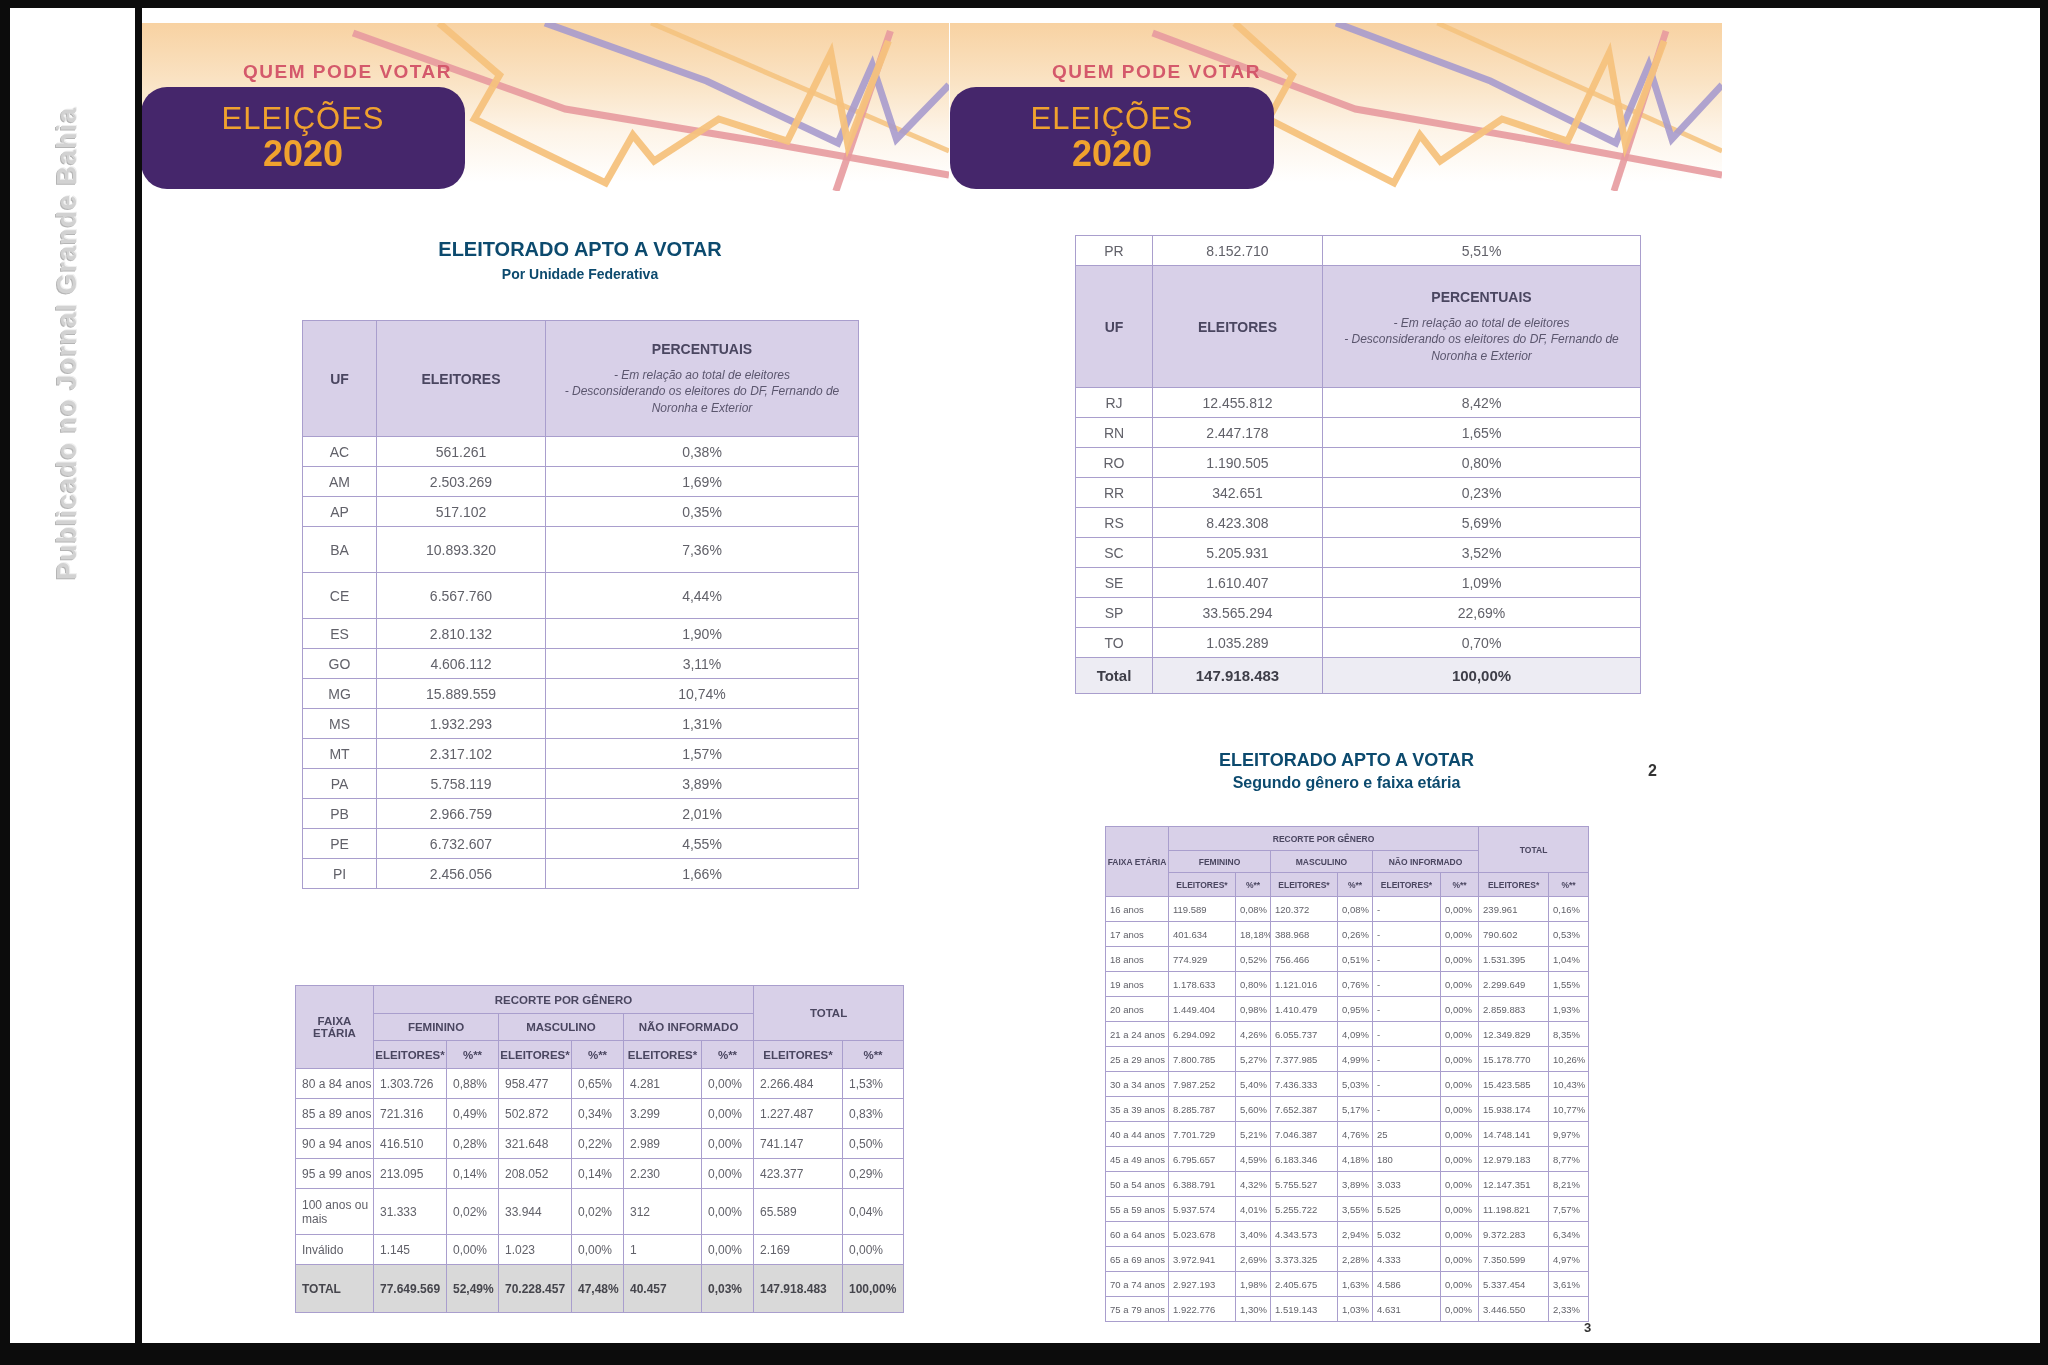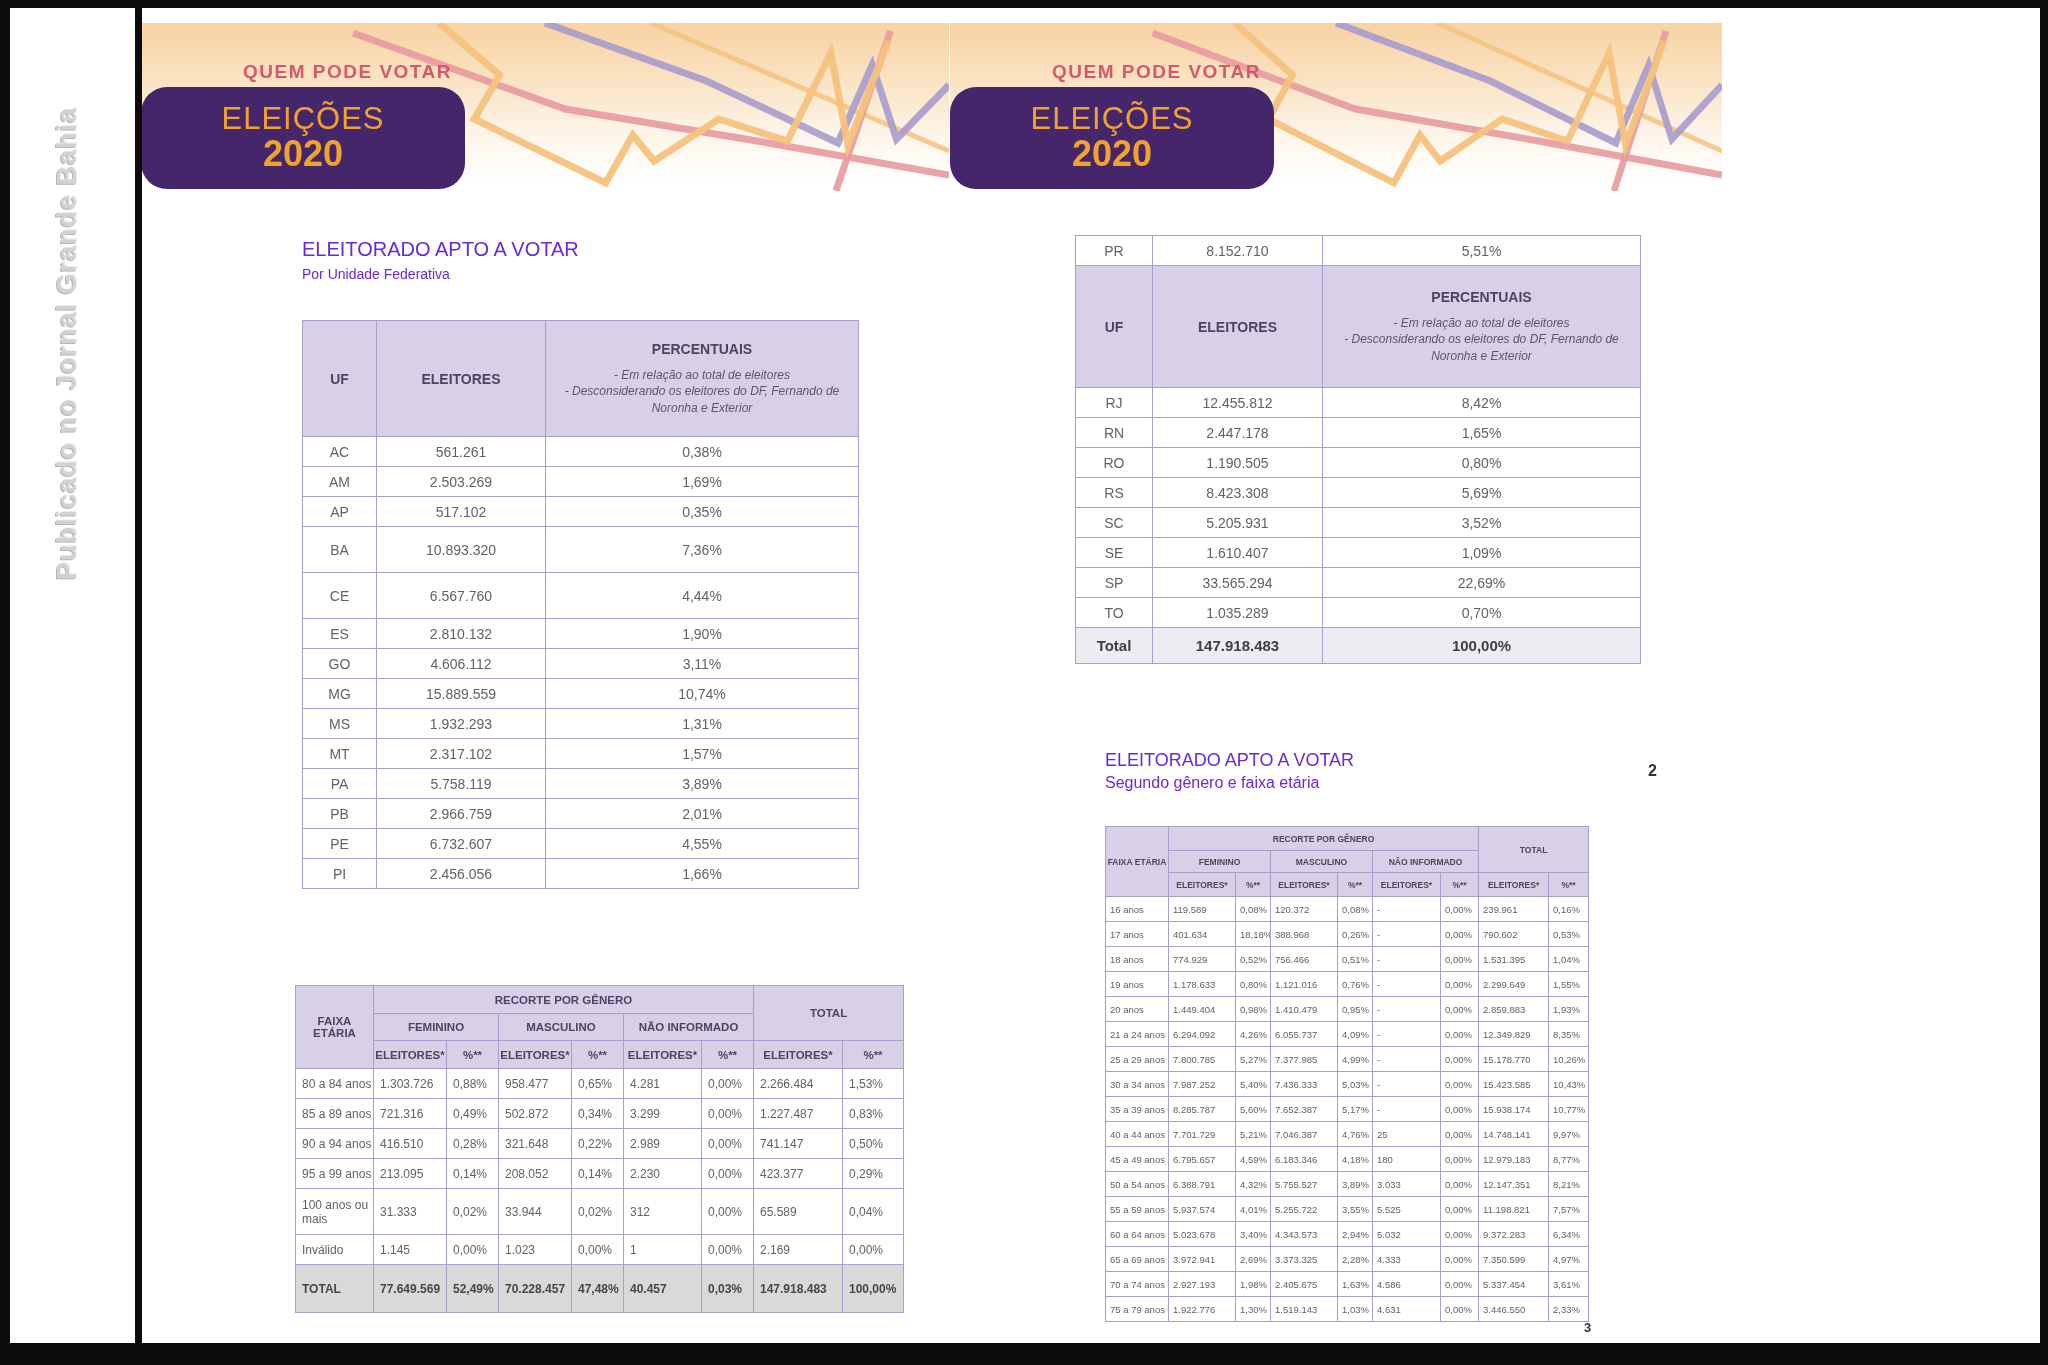--- a/index.html
+++ b/index.html
@@ -18,21 +18,21 @@
   .header-1{left:131px;width:808px}
   .header-2{left:940px;width:772px}
   .deco{position:absolute;left:0;top:0;width:100%;height:100%}
   .eyebrow{position:absolute;left:102px;top:38px;font-size:19px;font-weight:bold;
     letter-spacing:1.5px;color:#d4596b}
   .title-box{position:absolute;left:0;top:64px;width:324px;height:102px;background:#45266b;
     border-radius:26px;display:flex;flex-direction:column;align-items:center;justify-content:center;line-height:1.05}
   .title-box .t1{font-size:31px;font-weight:normal;letter-spacing:1px;color:#f0a22e}
   .title-box .t2{font-size:36px;font-weight:bold;color:#f0a22e}
   
-  .sec-title{position:absolute;text-align:left;font-weight:normal;color:#6d28d9}
+  .sec-title{position:absolute;text-align:center;font-weight:bold;color:#0c4a6e}
   .sec-title.big{font-size:20px}
   .sec-title.sub{font-size:14px}
   .sec-title.rbig{font-size:18px}
   .sec-title.rsub{font-size:16px}
   
   table{position:absolute;border-collapse:collapse;table-layout:fixed}
   th,td{border:1px solid #a99ecd;overflow:hidden}
   th{background:#d8d0e8;color:#4a4660;font-weight:bold}
   td{color:#616169;background:#fff}
   
@@ -378,20 +378,25 @@
             <td>2.447.178</td>
             <td>1,65%</td>
           </tr>
 
           <tr>
             <td>RO</td>
             <td>1.190.505</td>
             <td>0,80%</td>
           </tr>
 
+          <tr>
+            <td>RR</td>
+            <td>342.651</td>
+            <td>0,23%</td>
+          </tr>
 
           <tr>
             <td>RS</td>
             <td>8.423.308</td>
             <td>5,69%</td>
           </tr>
 
           <tr>
             <td>SC</td>
             <td>5.205.931</td>

